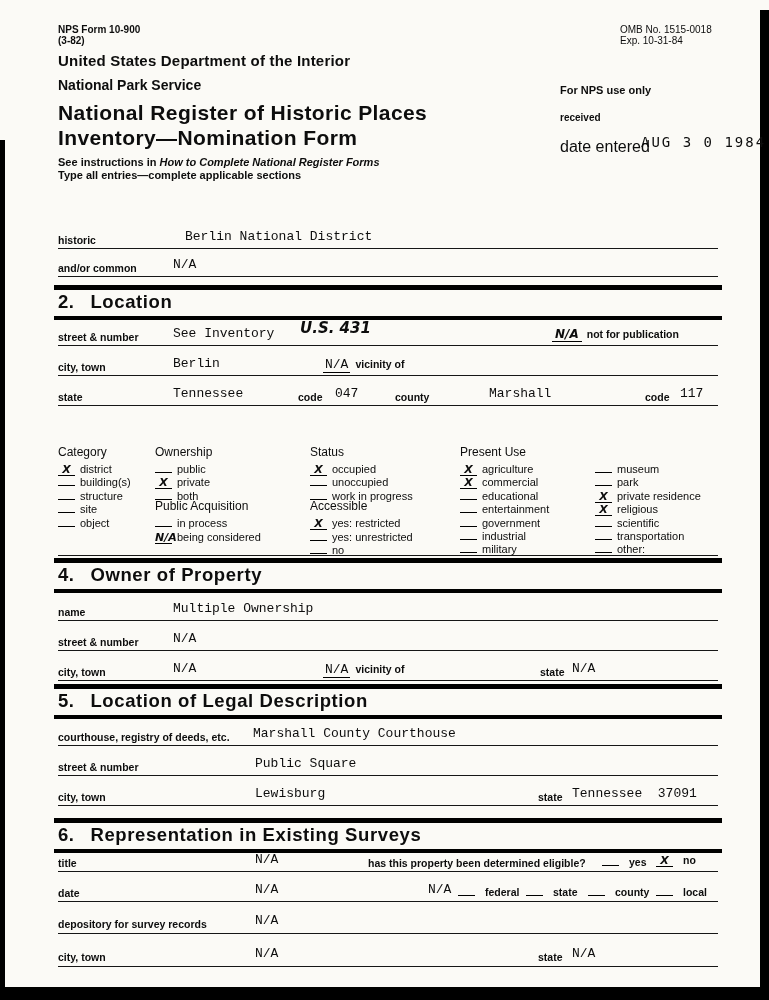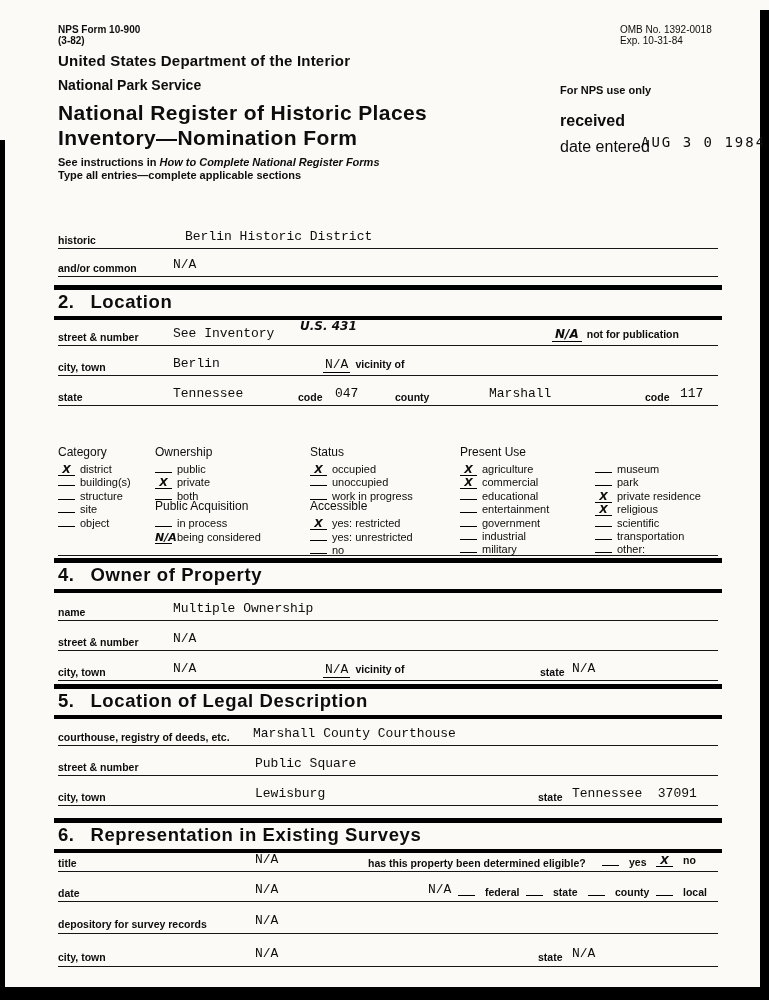--- a/index.html
+++ b/index.html
@@ -58,51 +58,51 @@
 
 <div class="scan">
   <div class="edge-left"></div>
   <div class="edge-right"></div>
   <div class="edge-bottom"></div>
 
   <div class="content">
 
     <div class="abs tiny b" style="left:0;top:24px">NPS Form 10-900</div>
     <div class="abs tiny b" style="left:0;top:35px">(3-82)</div>
-    <div class="abs tiny" style="left:562px;top:24px">OMB No. 1392-0018</div>
+    <div class="abs tiny" style="left:562px;top:24px">OMB No. 1515-0018</div>
     <div class="abs tiny" style="left:562px;top:35px">Exp. 10-31-84</div>
 
     <div class="abs dept" style="left:0;top:52px">United States Department of the Interior</div>
     <div class="abs svc" style="left:0;top:77px">National Park Service</div>
 
     <div class="abs instr" style="left:502px;top:84px">For NPS use only</div>
 
     <div class="abs h1" style="left:0;top:101px">National Register of Historic Places</div>
-    <div class="abs" style="left:502px;top:112px;font-size:16px;font-weight:bold">received</div>
+    <div class="abs" style="left:502px;top:112px;font-size:10px;font-weight:bold">received</div>
 
     <div class="abs h1" style="left:0;top:126px">Inventory—Nomination Form</div>
     <div class="abs" style="left:502px;top:138px;font-size:16px;font-weight:normal">date entered</div>
     <div class="abs stamp" style="left:583px;top:134px">AUG 3 0 1984</div>
 
     <div class="abs instr" style="left:0;top:156px"><span>See instructions in </span><span class="it">How to Complete National Register Forms</span></div>
     <div class="abs instr" style="left:0;top:169px">Type all entries—complete applicable sections</div>
 
     <span class="lbl" style="left:0;top:234px">historic</span>
-    <span class="val" style="left:127px;top:229px">Berlin Historic District</span>
+    <span class="val" style="left:127px;top:229px">Berlin National District</span>
     <div class="hline" style="top:248px"></div>
     <span class="lbl" style="left:0;top:262px">and/or common</span>
     <span class="val" style="left:115px;top:257px">N/A</span>
     <div class="hline" style="top:276px"></div>
 
     <div class="sec" style="top:285px">
       <span class="sec-num">2.</span><span class="sec-title">Location</span>
     </div>
     <span class="lbl" style="left:0;top:331px">street &amp; number</span>
     <span class="val" style="left:115px;top:326px">See Inventory</span>
-    <span class="abs hand" style="left:242px;top:319px;font-size:12px">U.S. 431</span>
+    <span class="abs hand" style="left:242px;top:319px;font-size:15px">U.S. 431</span>
     <div class="grp" style="left:494px;top:327px">
       <span class="hand-mark">N/A</span>
       <span class="ilbl">not for publication</span>
     </div>
     <div class="hline" style="top:345px"></div>
 
     <span class="lbl" style="left:0;top:361px">city, town</span>
     <span class="val" style="left:115px;top:356px">Berlin</span>
     <div class="grp" style="left:265px;top:357px">
       <span class="val-inline">N/A</span>

